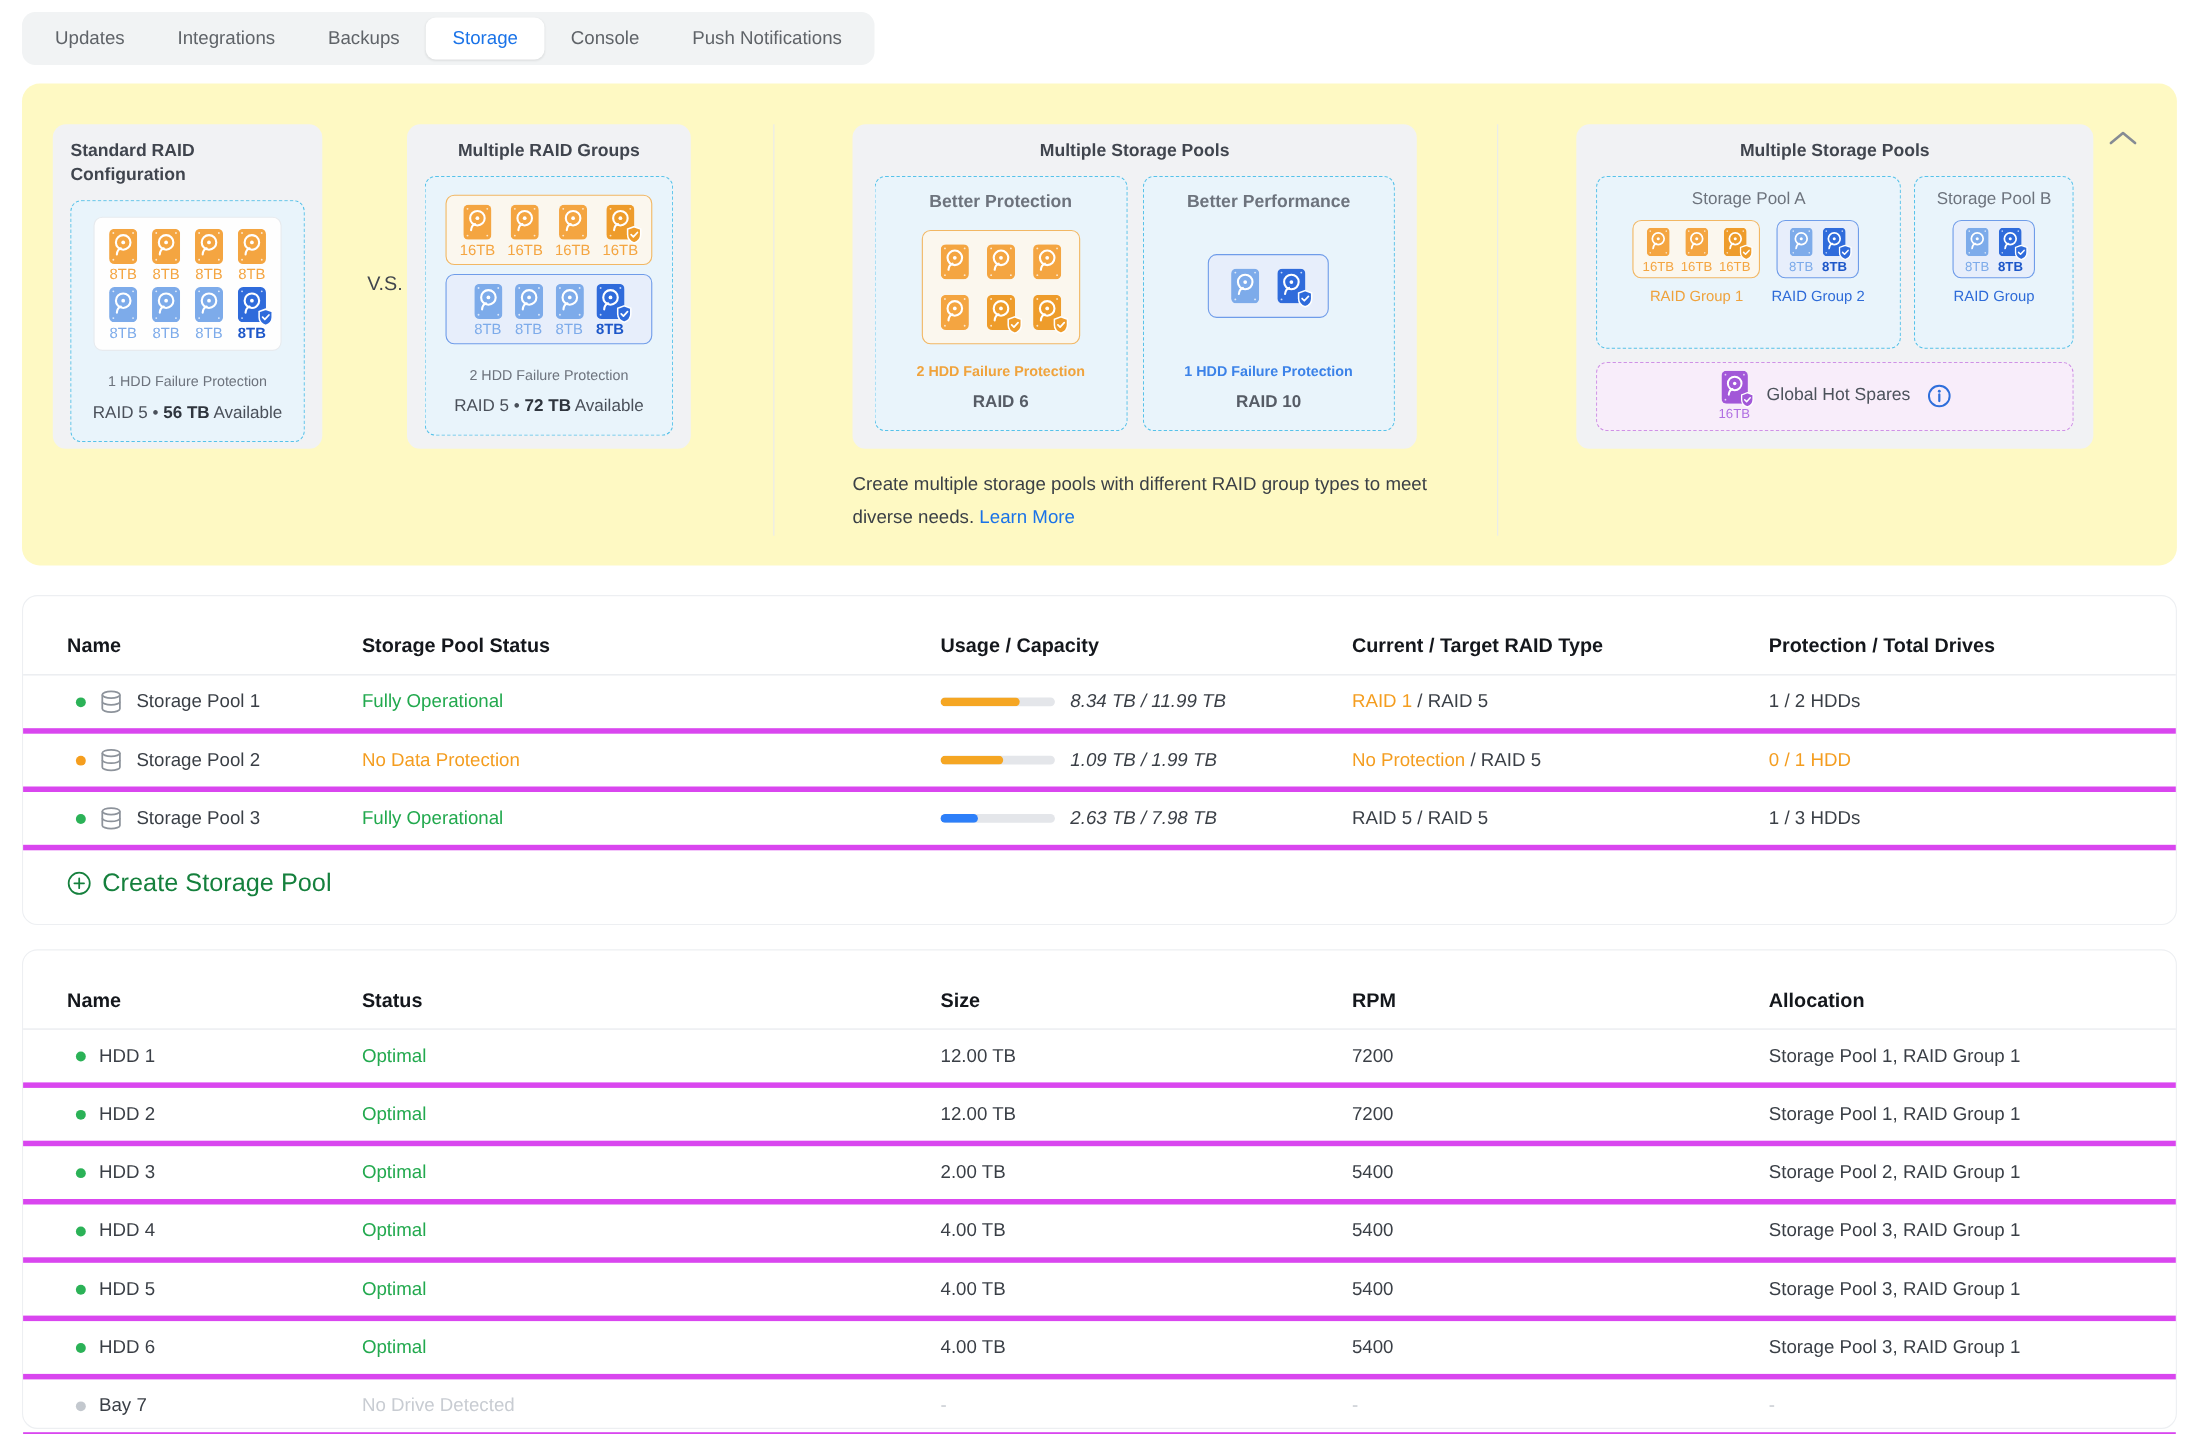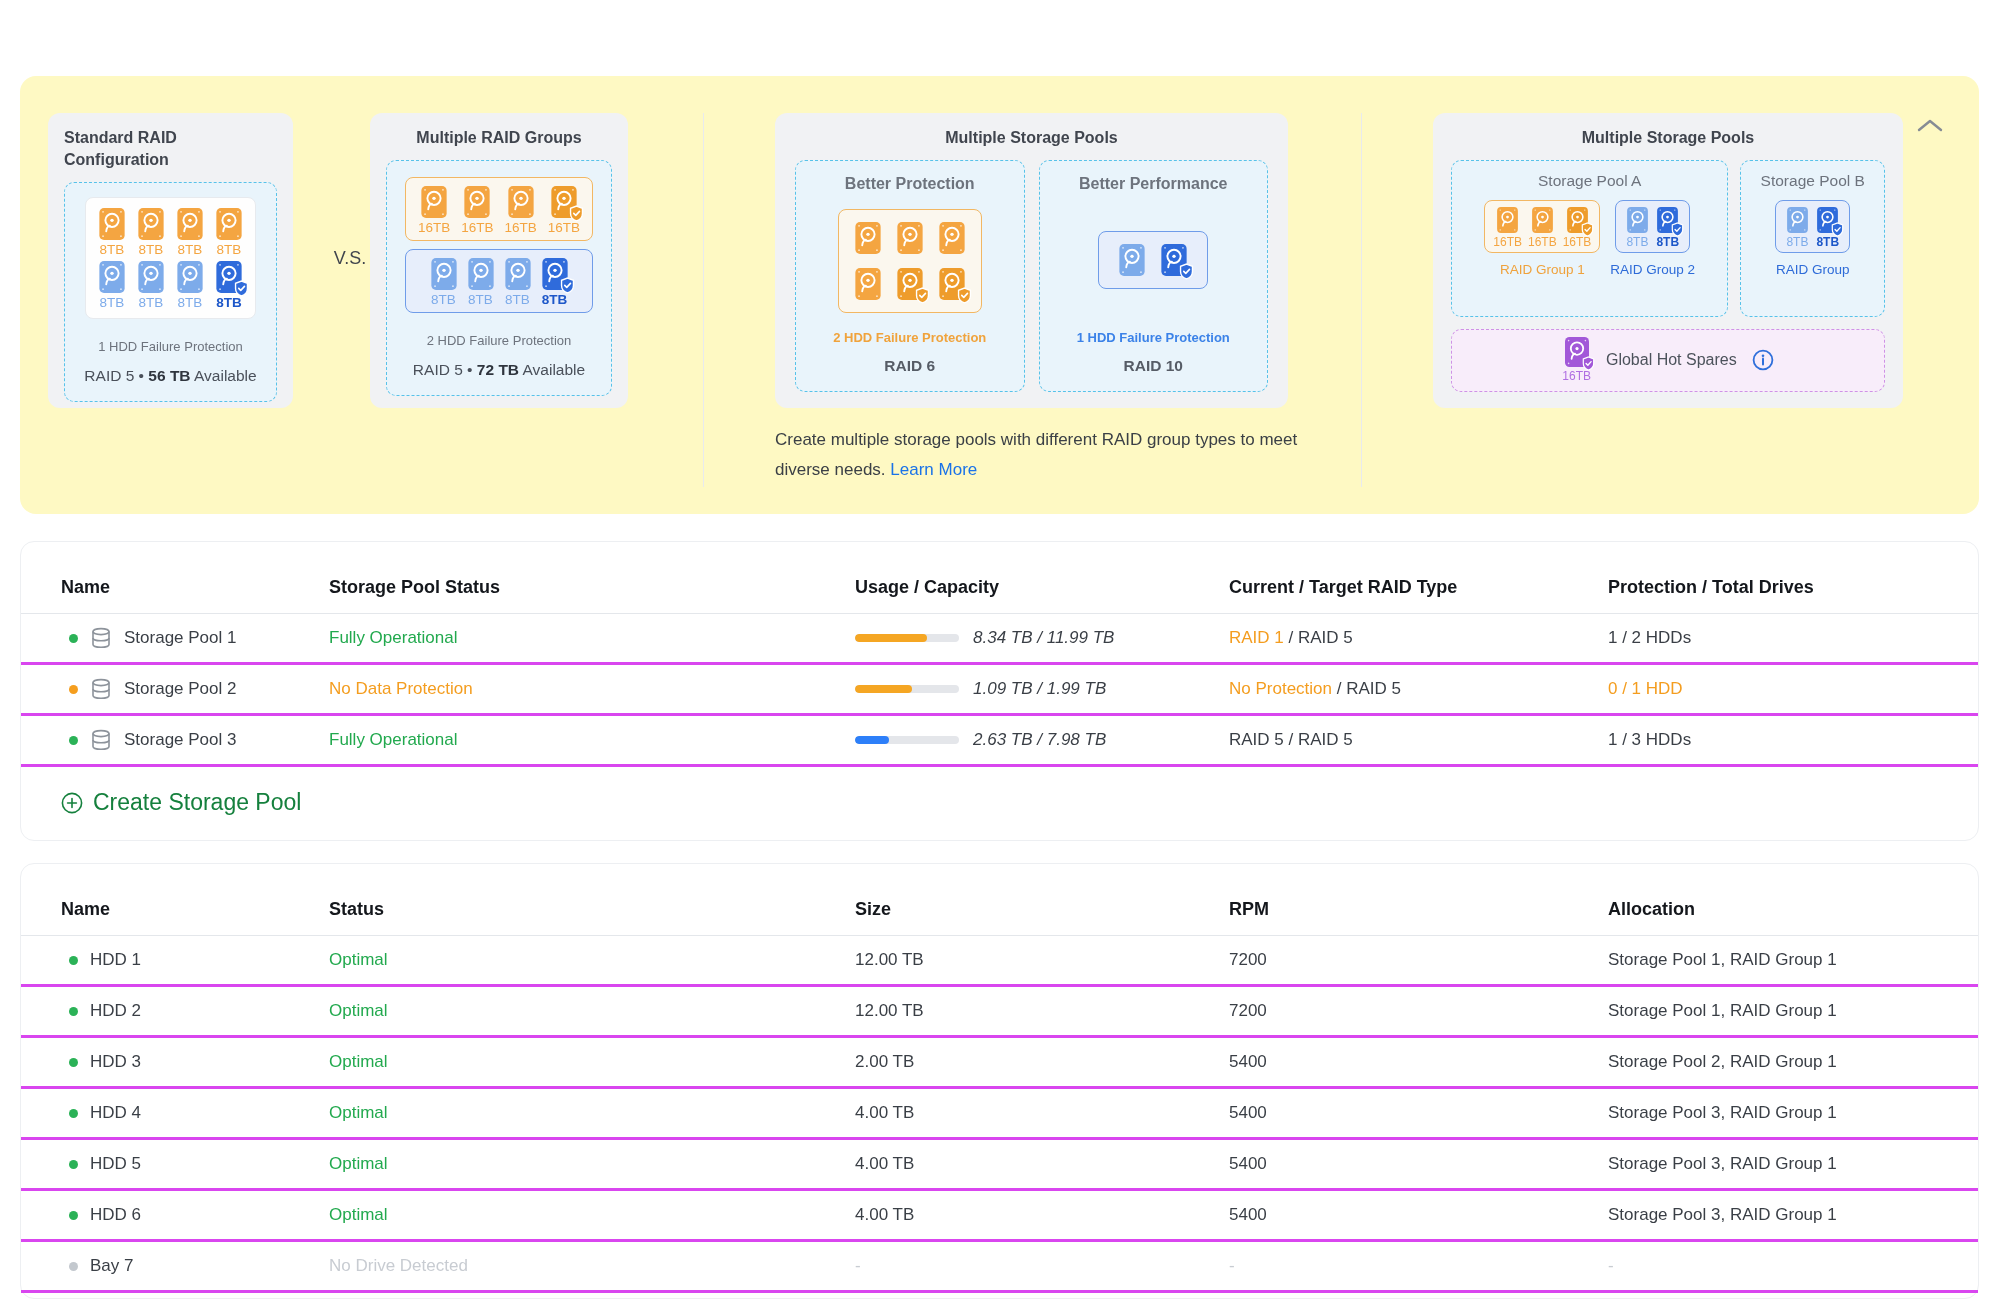--- a/index.html
+++ b/index.html
@@ -68,21 +68,21 @@
   .hot-label{font-size:16px;color:#4c525b;}
   
   .desc{position:absolute;top:349px;font-size:17px;line-height:30px;color:#3b4046;margin:0;}
   .desc .link{color:#1a73e8;cursor:pointer;text-decoration:none;}
   .dsc1{left:28px;width:600px}.dsc2{left:755px;width:525px}.dsc3{left:1413px;width:480px}
   
   .tcard{position:absolute;left:20px;width:1959px;background:#fff;border:1px solid #edeff2;border-radius:14px;box-sizing:border-box;}
   .pools{top:541px;height:300px}.hdds{top:863px;height:436px}
   .thead{position:relative;height:71px;border-bottom:1px solid #e4e7eb;}
   .thead span{position:absolute;bottom:15px;font-size:18px;font-weight:700;color:#14171c;}
-  .trow{position:relative;height:48px;border-bottom:3px solid #d946ef;}
+  .trow{position:relative;height:48px;border-bottom:5px solid #d946ef;}
   .cell{position:absolute;top:50%;transform:translateY(-50%);font-size:17px;color:#3a3f46;}
   .L0{left:40px}.L1{left:308px}.L2{left:834px}.L3{left:1208px}.L4{left:1587px}
   .namecell{display:flex;align-items:center;gap:12px;left:48px;}
   .dot{width:9px;height:9px;border-radius:50%;flex:none;}
   .dot.g{background:#2bb257}.dot.or{background:#f59e1e}.dot.gy{background:#c3c8ce}
   .dbicon{color:#8d939b;line-height:0;}
   .status-g{color:#22a94e}.status-o{color:#f49d1f}.muted{color:#c8ccd2}
   .usage{display:flex;align-items:center;gap:14px;left:834px;font-style:italic;}
   .bar{width:104px;height:8px;background:#e4e6ea;border-radius:4px;overflow:hidden;}
   .bar i{display:block;height:100%;border-radius:4px;}
@@ -123,20 +123,28 @@
     <symbol id="info" viewBox="0 0 22 22">
       <circle cx="11" cy="11" r="9.4" fill="none" stroke="currentColor" stroke-width="1.8"></circle>
       <circle cx="11" cy="6.7" r="1.3" fill="currentColor"></circle>
       <path d="M11 9.6 V15.6" stroke="currentColor" stroke-width="2" stroke-linecap="round"></path>
     </symbol>
   </defs>
 </svg>
 
 <div class="page">
 
+  <nav class="tabbar">
+    <div class="tab">Updates</div>
+    <div class="tab">Integrations</div>
+    <div class="tab">Backups</div>
+    <div class="tab active">Storage</div>
+    <div class="tab">Console</div>
+    <div class="tab">Push Notifications</div>
+  </nav>
 
   <section class="panel">
     <button class="chevron">
       <svg width="30" height="16" viewBox="0 0 30 16">
         <path d="M4 12 L15 3 L26 12" fill="none" stroke="#868c94" stroke-width="2.4" stroke-linecap="round" stroke-linejoin="round"></path>
       </svg>
     </button>
 
     <div class="card c1">
       <div class="card-title">Standard RAID Configuration</div>

